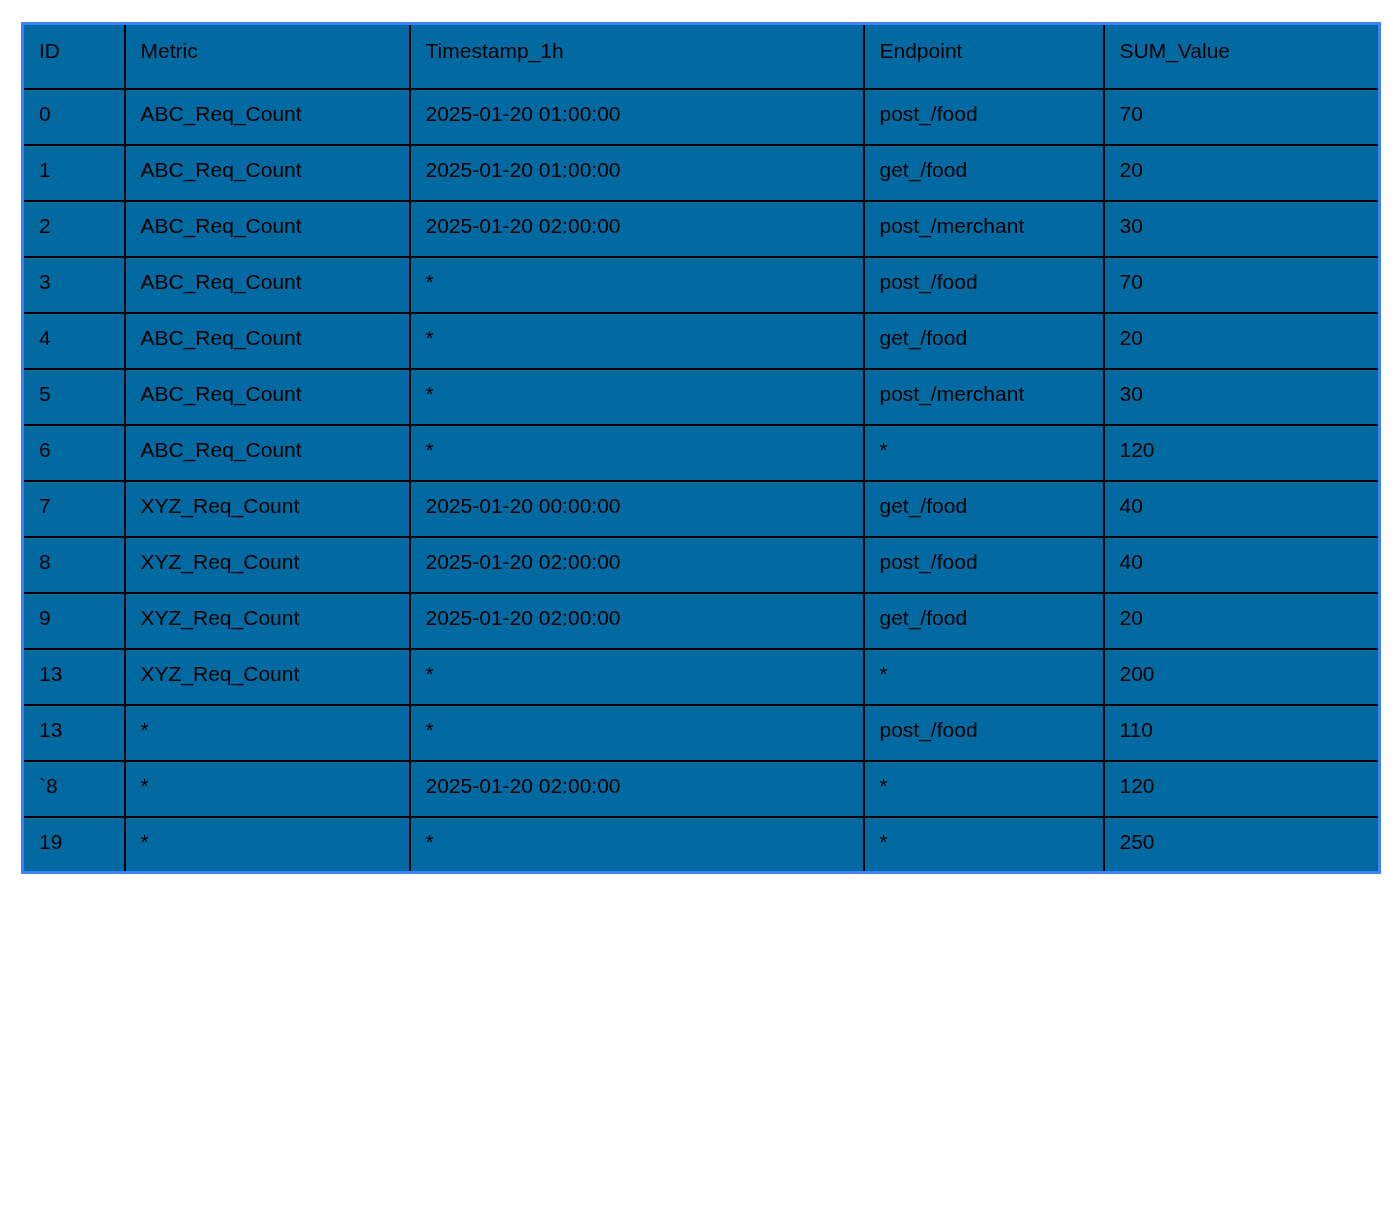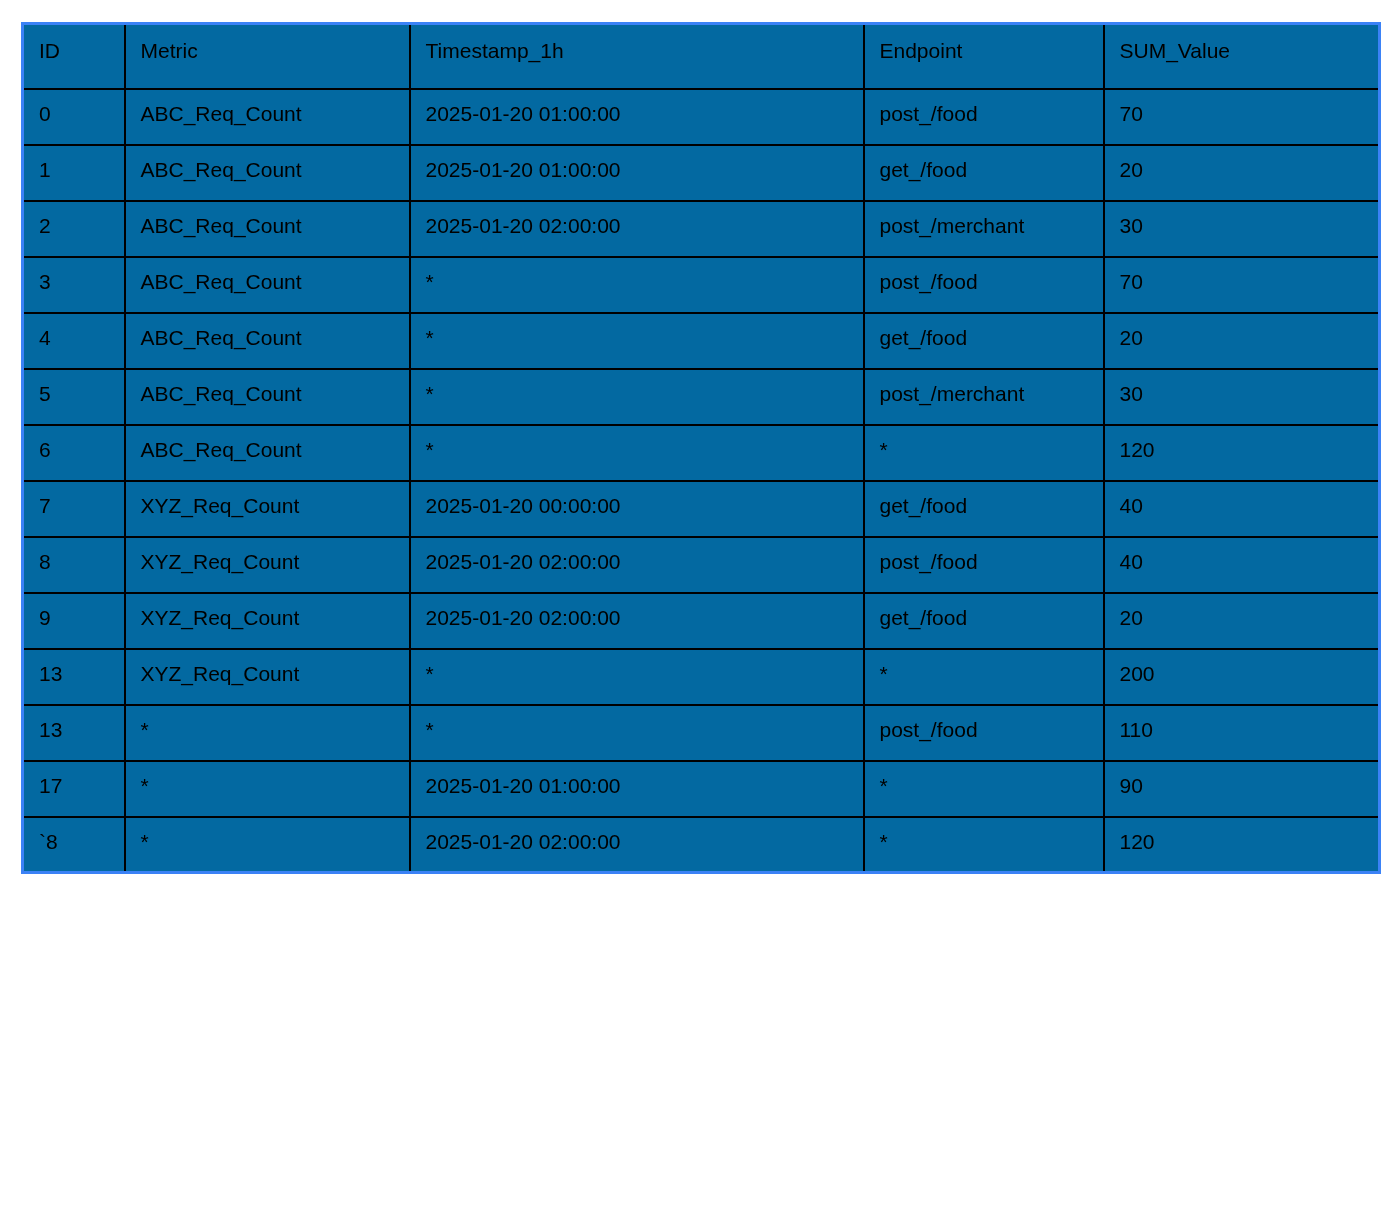--- a/index.html
+++ b/index.html
@@ -141,28 +141,28 @@
           <td>200</td>
         </tr>
         <tr>
           <td>13</td>
           <td>*</td>
           <td>*</td>
           <td>post_/food</td>
           <td>110</td>
         </tr>
         <tr>
-          <td>17</td>
-          <td>*</td>
-          <td>2025-01-20 01:00:00</td>
-          <td>*</td>
-          <td>90</td>
-        </tr>
-        <tr>
           <td>`8</td>
           <td>*</td>
           <td>2025-01-20 02:00:00</td>
           <td>*</td>
           <td>120</td>
         </tr>
+        <tr>
+          <td>19</td>
+          <td>*</td>
+          <td>*</td>
+          <td>*</td>
+          <td>250</td>
+        </tr>
       </tbody>
   </table>
 </div>
 
 </body></html>

